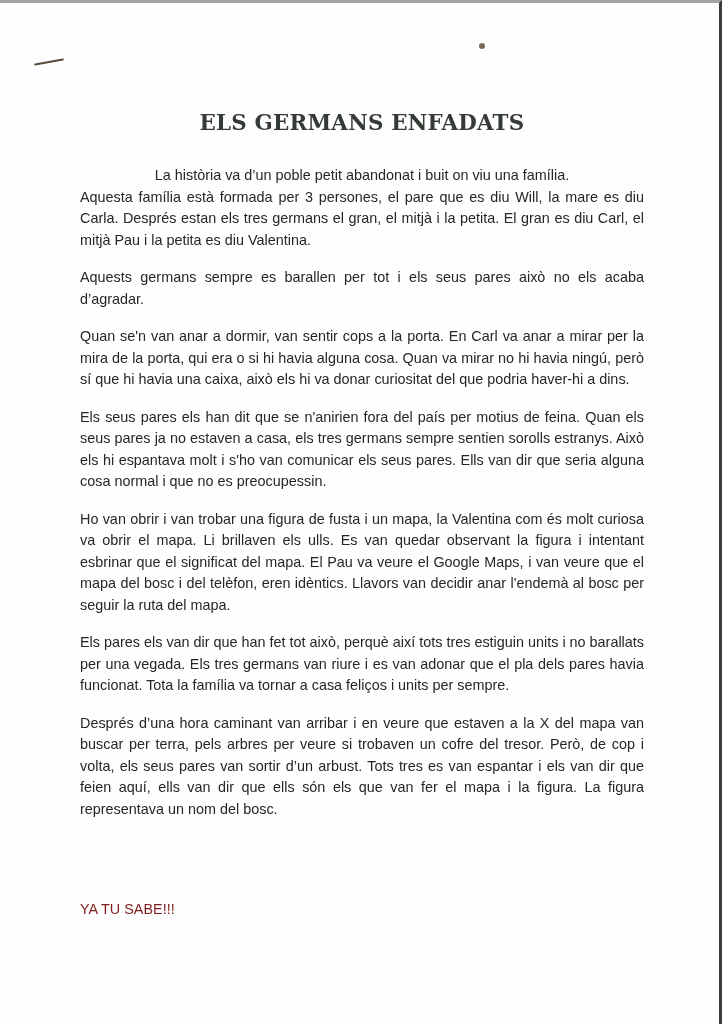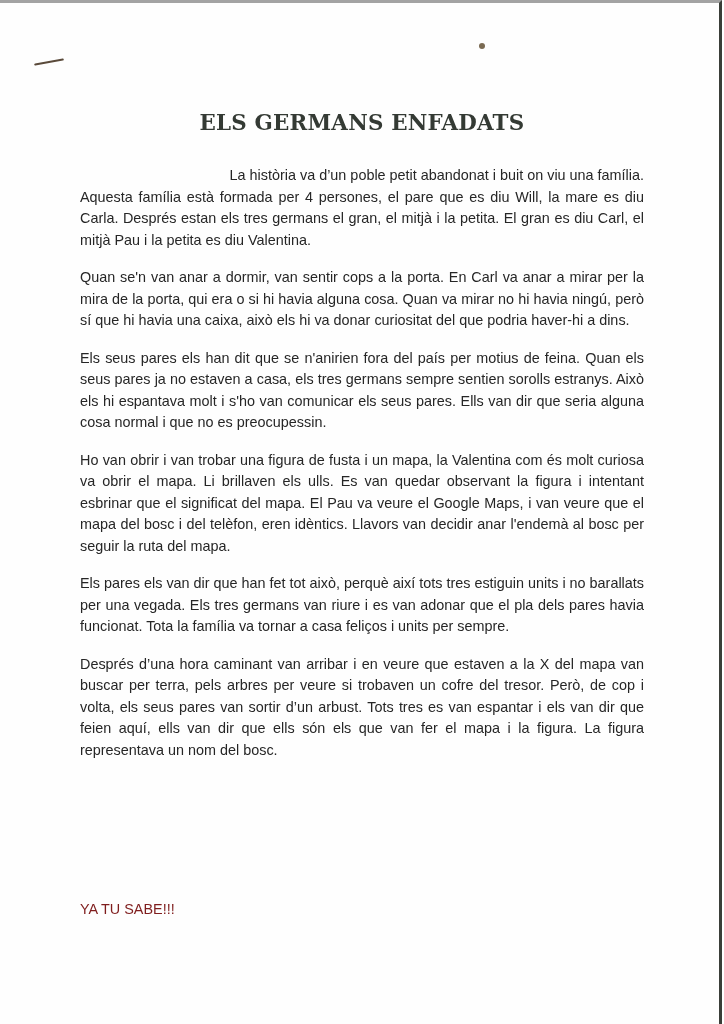--- a/index.html
+++ b/index.html
@@ -69,21 +69,21 @@
     }
     .body-text p {
       margin: 0 0 16px 0;
       text-align: justify;
     }
     .body-text p.first {
       margin-bottom: 0;
       text-align: left;
     }
     .body-text p.left {
-      text-align: right;
+      text-align: center;
     }
     .signoff {
       position: absolute;
       left: 80px;
       top: 898px;
       font-family: "Liberation Sans", sans-serif;
       font-size: 14.4px;
       color: #7f1d1d;
     }
   </style>
@@ -91,21 +91,22 @@
 <body>
 
 <div class="page">
   <div class="scan-mark"></div>
   <div class="scan-dot"></div>
 
   <h1 class="title">ELS GERMANS ENFADATS</h1>
 
   <div class="body-text">
     <p class="first left">La història va d’un poble petit abandonat i buit on viu una família.</p>
-    <p>Aquesta família està formada per 4 persones, el pare que es diu Will, la mare es diu Carla. Després estan els tres germans el gran, el mitjà i la petita. El gran es diu Carl, el mitjà Pau i la petita es diu Valentina.</p>
+    <p>Aquesta família està formada per 3 persones, el pare que es diu Will, la mare es diu Carla. Després estan els tres germans el gran, el mitjà i la petita. El gran es diu Carl, el mitjà Pau i la petita es diu Valentina.</p>
+    <p>Aquests germans sempre es barallen per tot i els seus pares això no els acaba d’agradar.</p>
     <p>Quan se'n van anar a dormir, van sentir cops a la porta. En Carl va anar a mirar per la mira de la porta, qui era o si hi havia alguna cosa. Quan va mirar no hi havia ningú, però sí que hi havia una caixa, això els hi va donar curiositat del que podria haver-hi a dins.</p>
     <p>Els seus pares els han dit que se n'anirien fora del país per motius de feina. Quan els seus pares ja no estaven a casa, els tres germans sempre sentien sorolls estranys. Això els hi espantava molt i s'ho van comunicar els seus pares. Ells van dir que seria alguna cosa normal i que no es preocupessin.</p>
     <p>Ho van obrir i van trobar una figura de fusta i un mapa, la Valentina com és molt curiosa va obrir el mapa. Li brillaven els ulls. Es van quedar observant la figura i intentant esbrinar que el significat del mapa. El Pau va veure el Google Maps, i van veure que el mapa del bosc i del telèfon, eren idèntics. Llavors van decidir anar l'endemà al bosc per seguir la ruta del mapa.</p>
     <p>Els pares els van dir que han fet tot això, perquè així tots tres estiguin units i no barallats per una vegada. Els tres germans van riure i es van adonar que el pla dels pares havia funcionat. Tota la família va tornar a casa feliços i units per sempre.</p>
     <p>Després d’una hora caminant van arribar i en veure que estaven a la X del mapa van buscar per terra, pels arbres per veure si trobaven un cofre del tresor. Però, de cop i volta, els seus pares van sortir d’un arbust. Tots tres es van espantar i els van dir que feien aquí, ells van dir que ells són els que van fer el mapa i la figura. La figura representava un nom del bosc.</p>
   </div>
 
   <div class="signoff">YA TU SABE!!!</div>
 </div>
 

